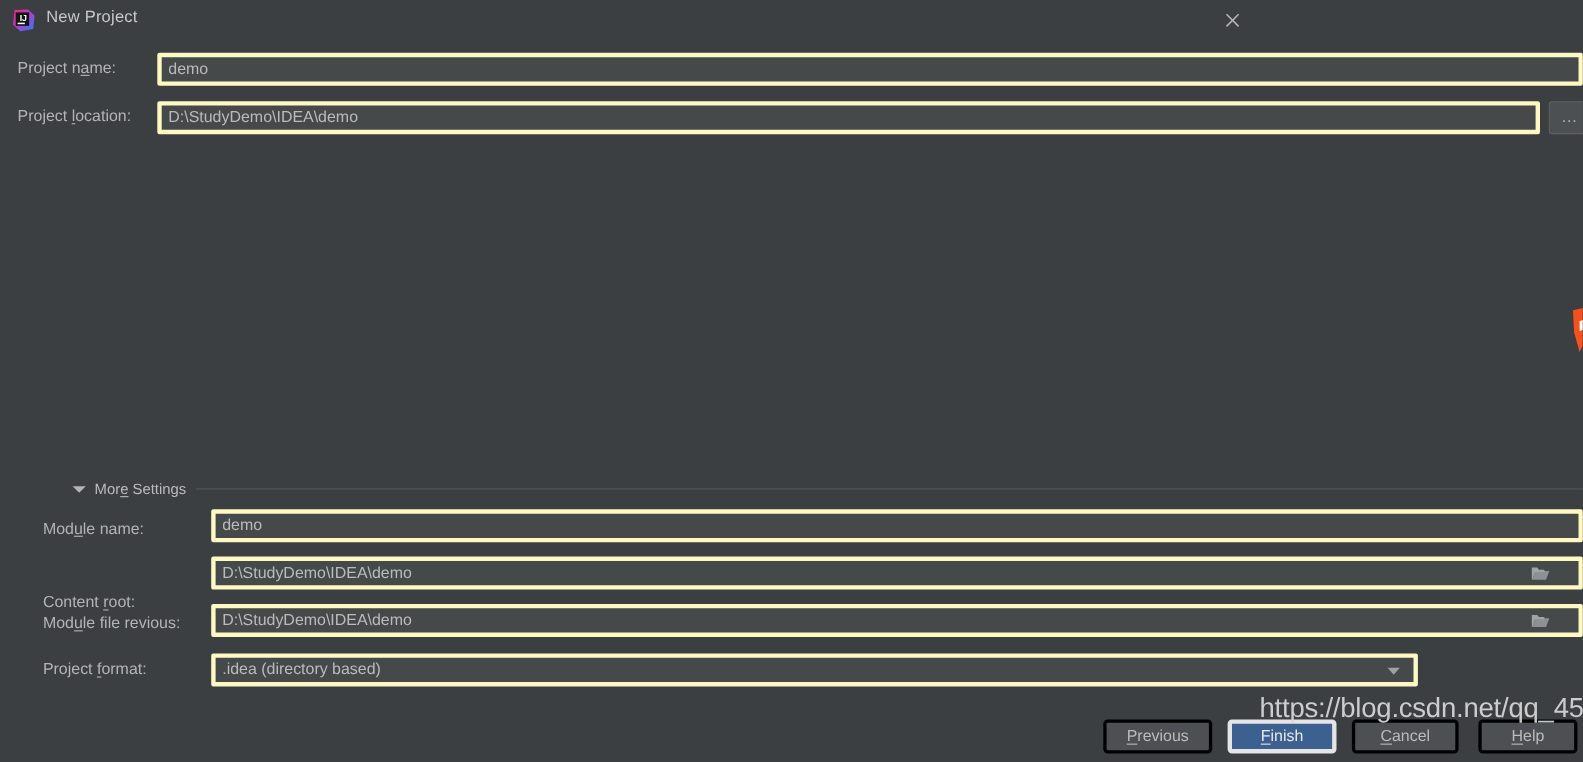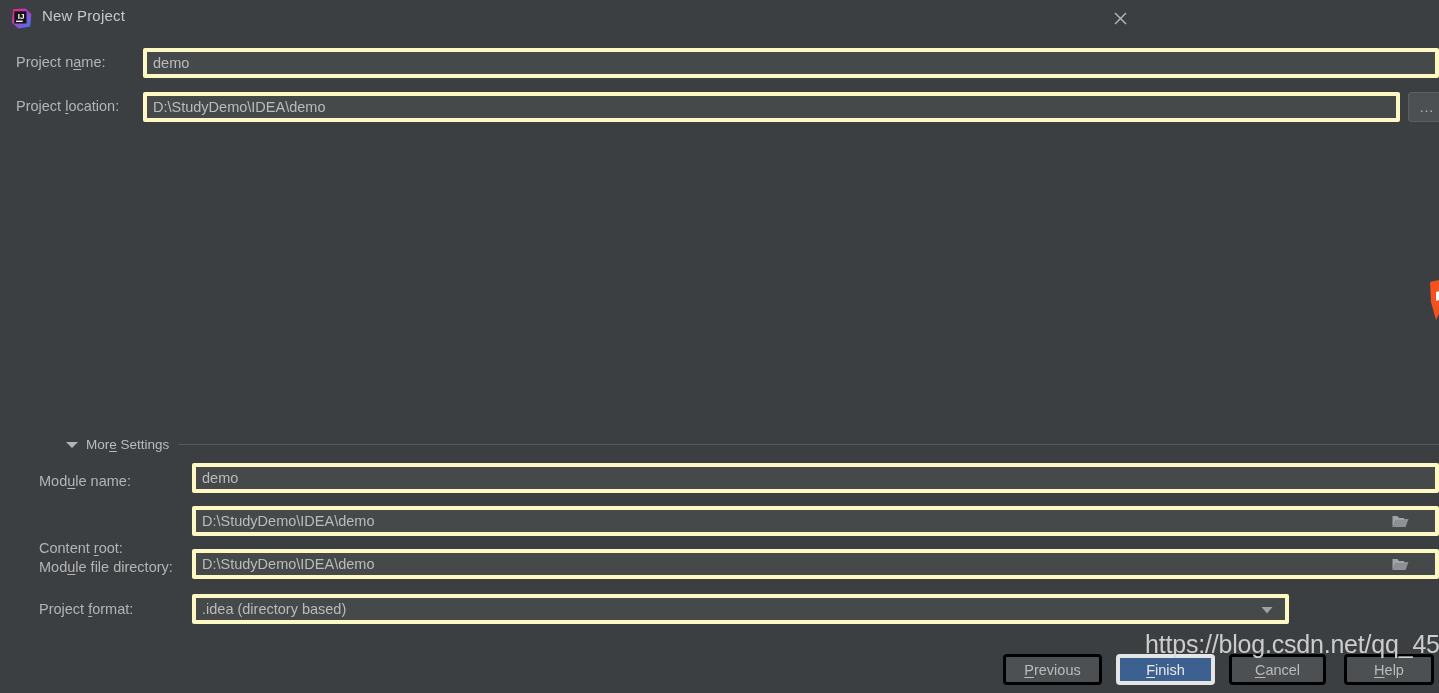--- a/index.html
+++ b/index.html
@@ -235,21 +235,21 @@
   <div class="textfield with-icon" style="left:192px; top:506px; width:1247px; height:30px;">
     <span>D:\StudyDemo\IDEA\demo</span>
     <span class="field-icon" style="right:26px;">
       <svg width="17" height="14" viewBox="0 0 17 14">
         <path d="M1 12.5 L4 4.5 L16.5 4.5 L13.5 12.5 Z" fill="#8d9194"></path>
         <path d="M0.5 12.5 L0.5 1.5 L5.5 1.5 L7 3.5 L12 3.5 L12 5.5 L3.6 5.5 L1 12.5 Z" fill="#a0a4a7"></path>
       </svg>
     </span>
   </div>
 
-  <div class="form-label" style="left:39px; top:559px;"><span>Mod</span><span class="mn">u</span><span>le file directory:</span></div>
+  <div class="form-label" style="left:39px; top:559px;"><span>Mod</span><span class="mn">u</span><span>le file revious:</span></div>
   <div class="textfield with-icon" style="left:192px; top:549px; width:1247px; height:30px;">
     <span>D:\StudyDemo\IDEA\demo</span>
     <span class="field-icon" style="right:26px;">
       <svg width="17" height="14" viewBox="0 0 17 14">
         <path d="M1 12.5 L4 4.5 L16.5 4.5 L13.5 12.5 Z" fill="#8d9194"></path>
         <path d="M0.5 12.5 L0.5 1.5 L5.5 1.5 L7 3.5 L12 3.5 L12 5.5 L3.6 5.5 L1 12.5 Z" fill="#a0a4a7"></path>
       </svg>
     </span>
   </div>
 

